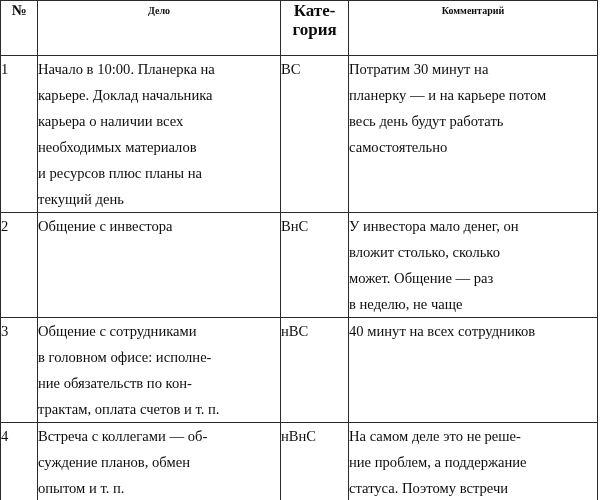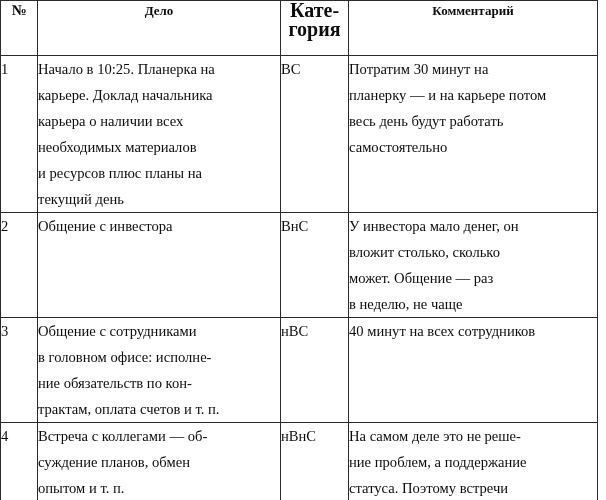--- a/index.html
+++ b/index.html
@@ -44,30 +44,30 @@
     vertical-align: top;
     padding: 0;
   }
 
   
   thead th {
     height: 54px;
     text-align: center;
     vertical-align: middle;
     font-weight: bold;
-    font-size: 13px;
+    font-size: 10px;
     line-height: 19px;
     padding: 2px 4px;
   }
   th .hd-label {
     display: block;
     white-space: pre-line;
   }
   th.th-num   { font-size: 15px; }
-  th.th-cat   { font-size: 20px; }
+  th.th-cat   { font-size: 17px; }
 
   
   td {
     font-size: 14.6px;
     line-height: 26px;
   }
   td.cell-num {
     text-align: left;
     padding: 7px 0 0 10px;
   }
@@ -120,21 +120,21 @@
         </th>
         <th class="th-comment">
           <span class="hd-label">Комментарий</span>
         </th>
       </tr>
     </thead>
 
     <tbody>
       <tr class="r1">
         <td class="cell-num">1</td>
-        <td class="cell-task">Начало в 10:25. Планерка на
+        <td class="cell-task">Начало в 10:00. Планерка на
 карьере. Доклад начальника
 карьера о наличии всех
 необходимых материалов
 и ресурсов плюс планы на
 текущий день</td>
         <td class="cell-cat">ВС</td>
         <td class="cell-comment">Потратим 30 минут на
 планерку — и на карьере потом
 весь день будут работать
 самостоятельно</td>

